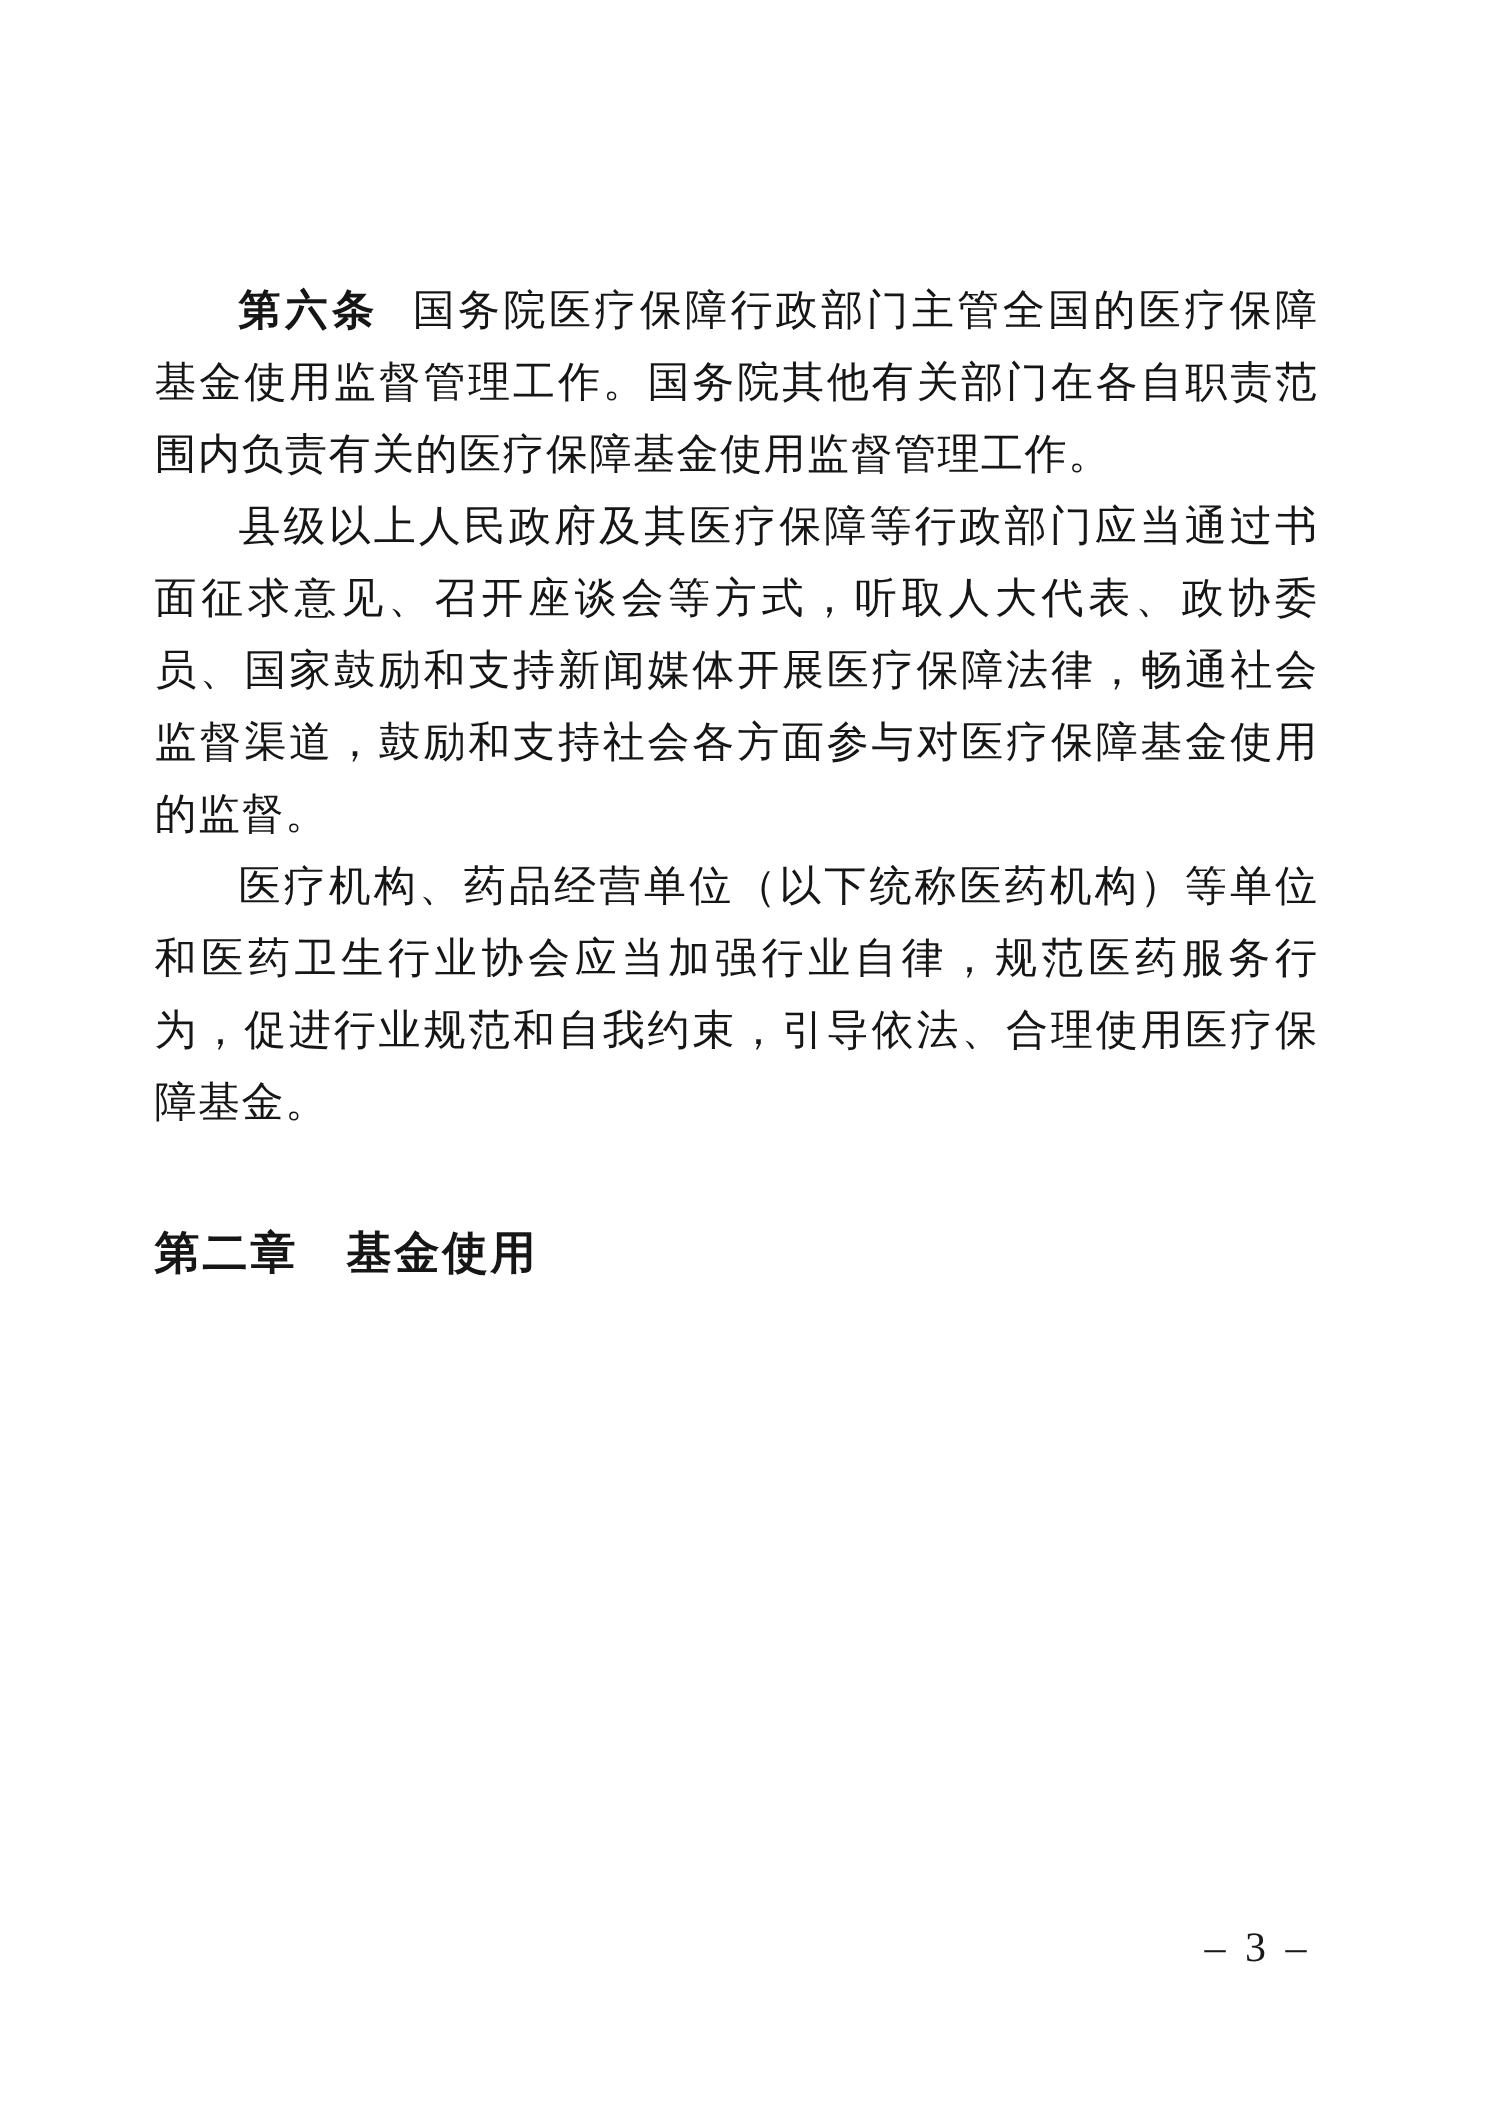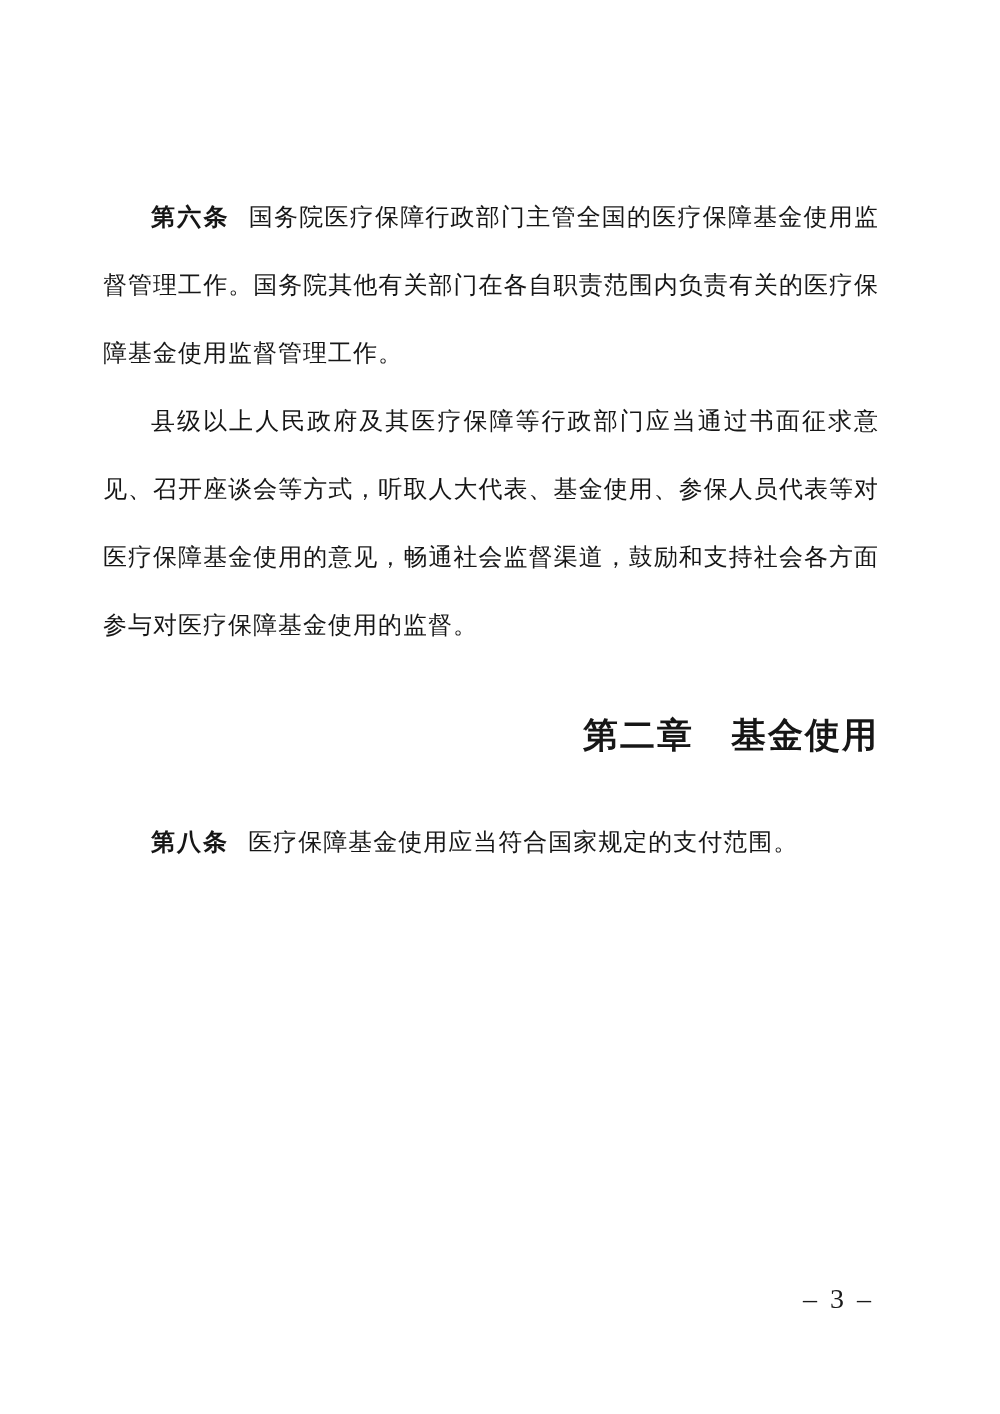--- a/index.html
+++ b/index.html
@@ -18,41 +18,41 @@
     color: #161616;
   }
   .content {
     position: absolute;
     left: 103px;
     top: 183px;
     width: 776px;
   }
   .para {
     margin: 0;
-    font-size: 24px;
-    line-height: 68px;
+    font-size: 28px;
+    line-height: 48px;
     letter-spacing: 1px;
     text-align: justify;
     text-justify: inter-character;
     text-indent: 2em;
     word-break: break-all;
   }
   .para .lead {
     font-family: "Liberation Sans", "DejaVu Sans", sans-serif;
     font-weight: bold;
     margin-right: 0.8em;
     letter-spacing: 2px;
   }
   .chapter {
     margin: 52px 0 49px 0;
     font-family: "Liberation Sans", "DejaVu Sans", sans-serif;
     font-weight: bold;
-    font-size: 35px;
+    font-size: 30px;
     line-height: 48px;
-    text-align: right;
+    text-align: left;
     letter-spacing: 2px;
   }
   .pageno {
     position: absolute;
     top: 1283px;
     right: 126px;
     font-size: 28px;
     line-height: 32px;
     letter-spacing: 3px;
     color: #1a1a1a;
@@ -62,23 +62,23 @@
 </head>
 <body>
 
 <div class="page">
   <div class="content">
 
     <p class="para"><b class="lead">第六条</b><span>国务院医疗保障行政部门主管全国的医疗保障基金使用监督管理工作。国务院其他有关部门在各自职责范围内负责有关的医疗保障基金使用监督管理工作。</span></p>
 
 
 
-    <p class="para"><span>县级以上人民政府及其医疗保障等行政部门应当通过书面征求意见、召开座谈会等方式，听取人大代表、基金使用、参保人员代表等对医疗保障基金使用的意见，畅通社会监督渠道，鼓励和支持社会各方面参与对医疗保障基金使用的监督。</span></p>
+    <p class="para"><span>县级以上人民政府及其医疗保障等行政部门应当通过书面征求意见、召开座谈会等方式，听取人大代表、政协委员、国家鼓励和支持新闻媒体开展医疗保障法律，畅通社会监督渠道，鼓励和支持社会各方面参与对医疗保障基金使用的监督。</span></p>
 
+    <p class="para"><span>医疗机构、药品经营单位（以下统称医药机构）等单位和医药卫生行业协会应当加强行业自律，规范医药服务行为，促进行业规范和自我约束，引导依法、合理使用医疗保障基金。</span></p>
 
     <h2 class="chapter">第二章　基金使用</h2>
 
-    <p class="para"><b class="lead">第八条</b><span>医疗保障基金使用应当符合国家规定的支付范围。</span></p>
 
   </div>
 
   <div class="pageno">– 3 –</div>
 </div>
 
 </body></html>

